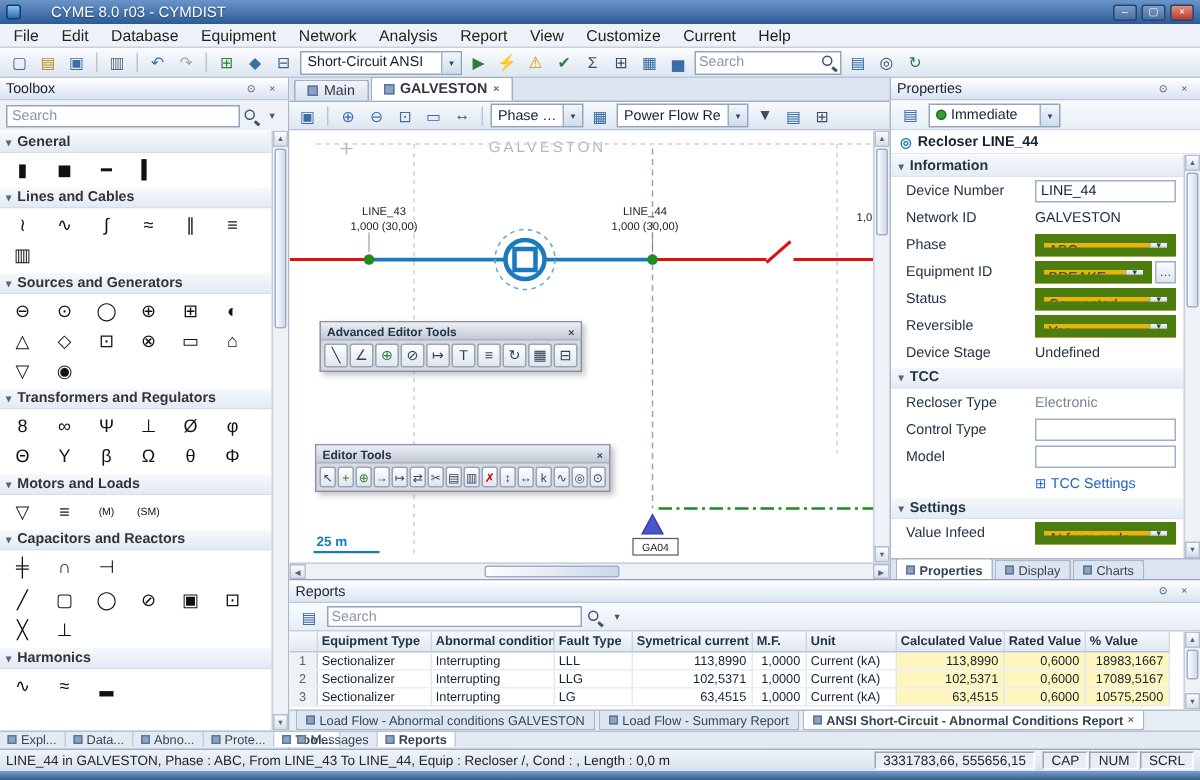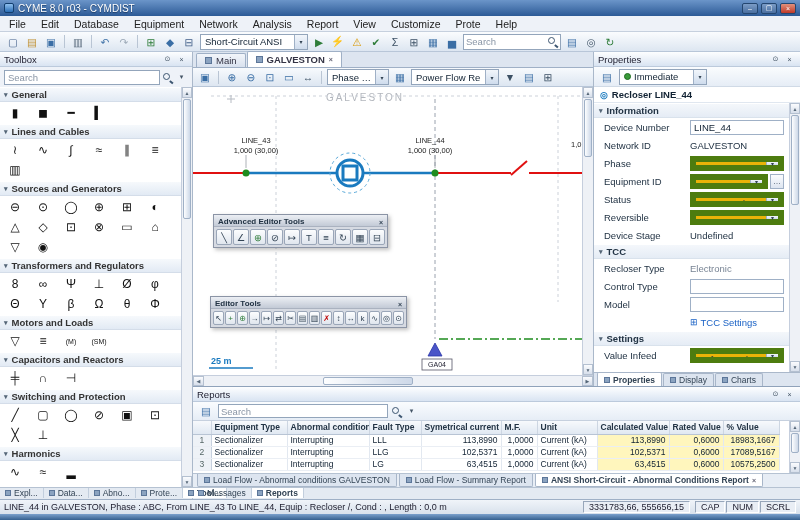--- a/index.html
+++ b/index.html
@@ -1,21 +1,21 @@
 <!DOCTYPE html>
 <html><head>
 <meta charset="utf-8">
 <style>
   *{margin:0;padding:0;box-sizing:border-box}
   html,body{width:800px;height:520px;overflow:hidden;font-family:"Liberation Sans",sans-serif;background:#dfe6f0}
   .window{position:relative;width:800px;height:520px;background:#e8edf4;overflow:hidden}
   .row{display:flex;align-items:center;gap:1px}
   .spacer{flex:1}
   
-  .titlebar{height:16px;background:linear-gradient(#6b95c9,#2c5a96);display:flex;align-items:center;padding:0 4px;gap:4px}
+  .titlebar{height:16px;background:linear-gradient(#6b95c9,#2c5a96);display:flex;align-items:center;padding:0 4px;gap:20px}
   .appicon{width:10px;height:10px;background:linear-gradient(#8fc0ef,#2a6db5);border:1px solid #123e6e;border-radius:2px}
   .title{color:#fff;font-size:10px;text-shadow:0 1px 1px #1a3a64}
   .wbtn{width:16px;height:11px;margin-left:2px;display:flex;align-items:center;justify-content:center;font-size:7px;color:#fff;background:linear-gradient(#7b9cc6,#4a6fa0);border:1px solid #24466f;border-radius:2px}
   #win-controls .wbtn:last-child{background:linear-gradient(#e0907c,#bf3a28)}
   
   .menubar{height:16px;background:#eef2f8;border-bottom:1px solid #c6d0de;display:flex;align-items:center;padding:0 2px}
   .menu-item{padding:0 7px;font-size:10.5px;color:#222;height:100%;display:flex;align-items:center}
   
   .toolbar{height:20px;background:linear-gradient(#fafcfe,#dde6f1);border-bottom:1px solid #b8c6d8;display:flex;align-items:center;gap:2px;padding:0 4px}
   .tbtn{width:18px;height:16px;display:inline-flex;align-items:center;justify-content:center;font-size:10.5px;color:#3c5064;border-radius:2px}
@@ -170,21 +170,21 @@
       <span id="menubar-items" class="row">
         <div class="menu-item">File</div>
         <div class="menu-item">Edit</div>
         <div class="menu-item">Database</div>
         <div class="menu-item">Equipment</div>
         <div class="menu-item">Network</div>
         <div class="menu-item">Analysis</div>
         <div class="menu-item">Report</div>
         <div class="menu-item">View</div>
         <div class="menu-item">Customize</div>
-        <div class="menu-item">Prote</div>
+        <div class="menu-item">Current</div>
         <div class="menu-item">Help</div>
       </span>
     </div>
 
   <div class="toolbar">
     <span id="tb-g1" class="row">
         <span class="tbtn" style="color: rgb(68, 97, 138);">▢</span>
         <span class="tbtn" style="color: rgb(192, 143, 46);">▤</span>
         <span class="tbtn" style="color: rgb(58, 110, 165);">▣</span>
         <span class="tsep"></span>
@@ -312,24 +312,20 @@
               <span class="tbx-icon txt">(SM)</span>
             </div>
             <div class="tbx-sec-head">
               <span class="chev">▾</span>
               <span>Capacitors and Reactors</span>
             </div>
             <div class="tbx-grid">
               <span class="tbx-icon">╪</span>
               <span class="tbx-icon">∩</span>
               <span class="tbx-icon">⊣</span>
-            </div>
-            <div class="tbx-sec-head">
-              <span class="chev">▾</span>
-              <span>Switching and Protection</span>
             </div>
             <div class="tbx-grid">
               <span class="tbx-icon">╱</span>
               <span class="tbx-icon">▢</span>
               <span class="tbx-icon">◯</span>
               <span class="tbx-icon">⊘</span>
               <span class="tbx-icon">▣</span>
               <span class="tbx-icon">⊡</span>
               <span class="tbx-icon">╳</span>
               <span class="tbx-icon">⊥</span>

